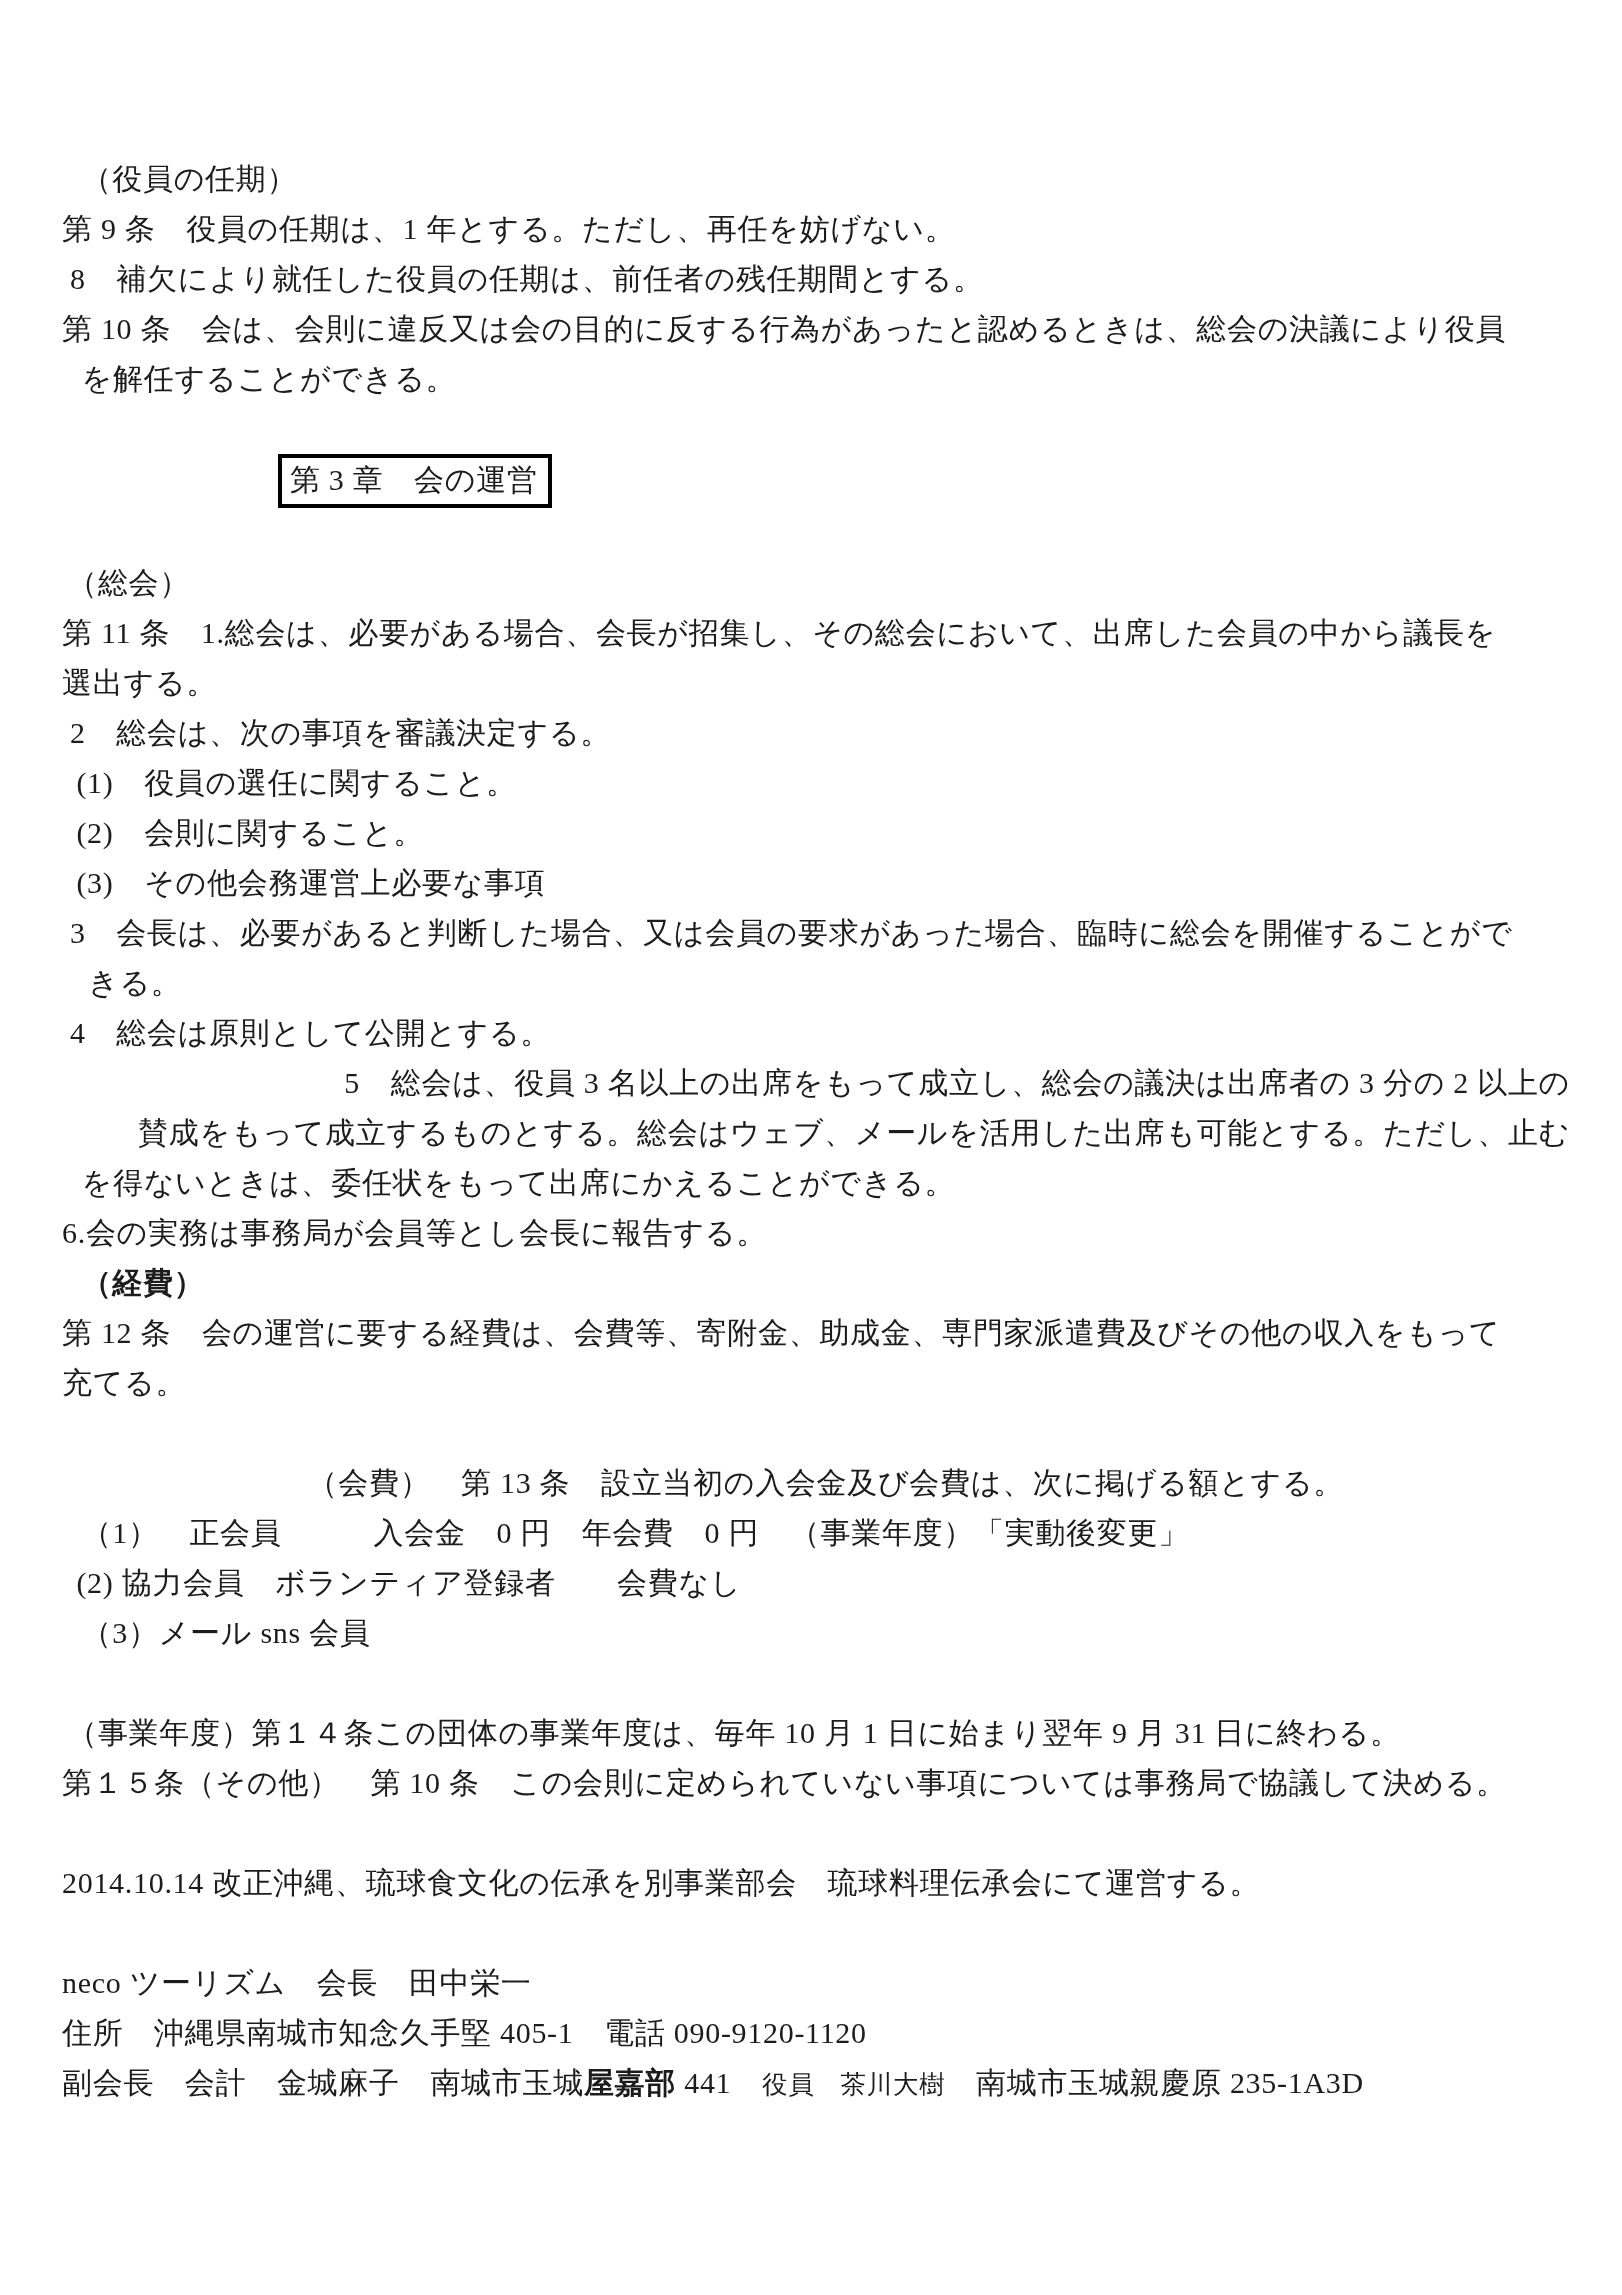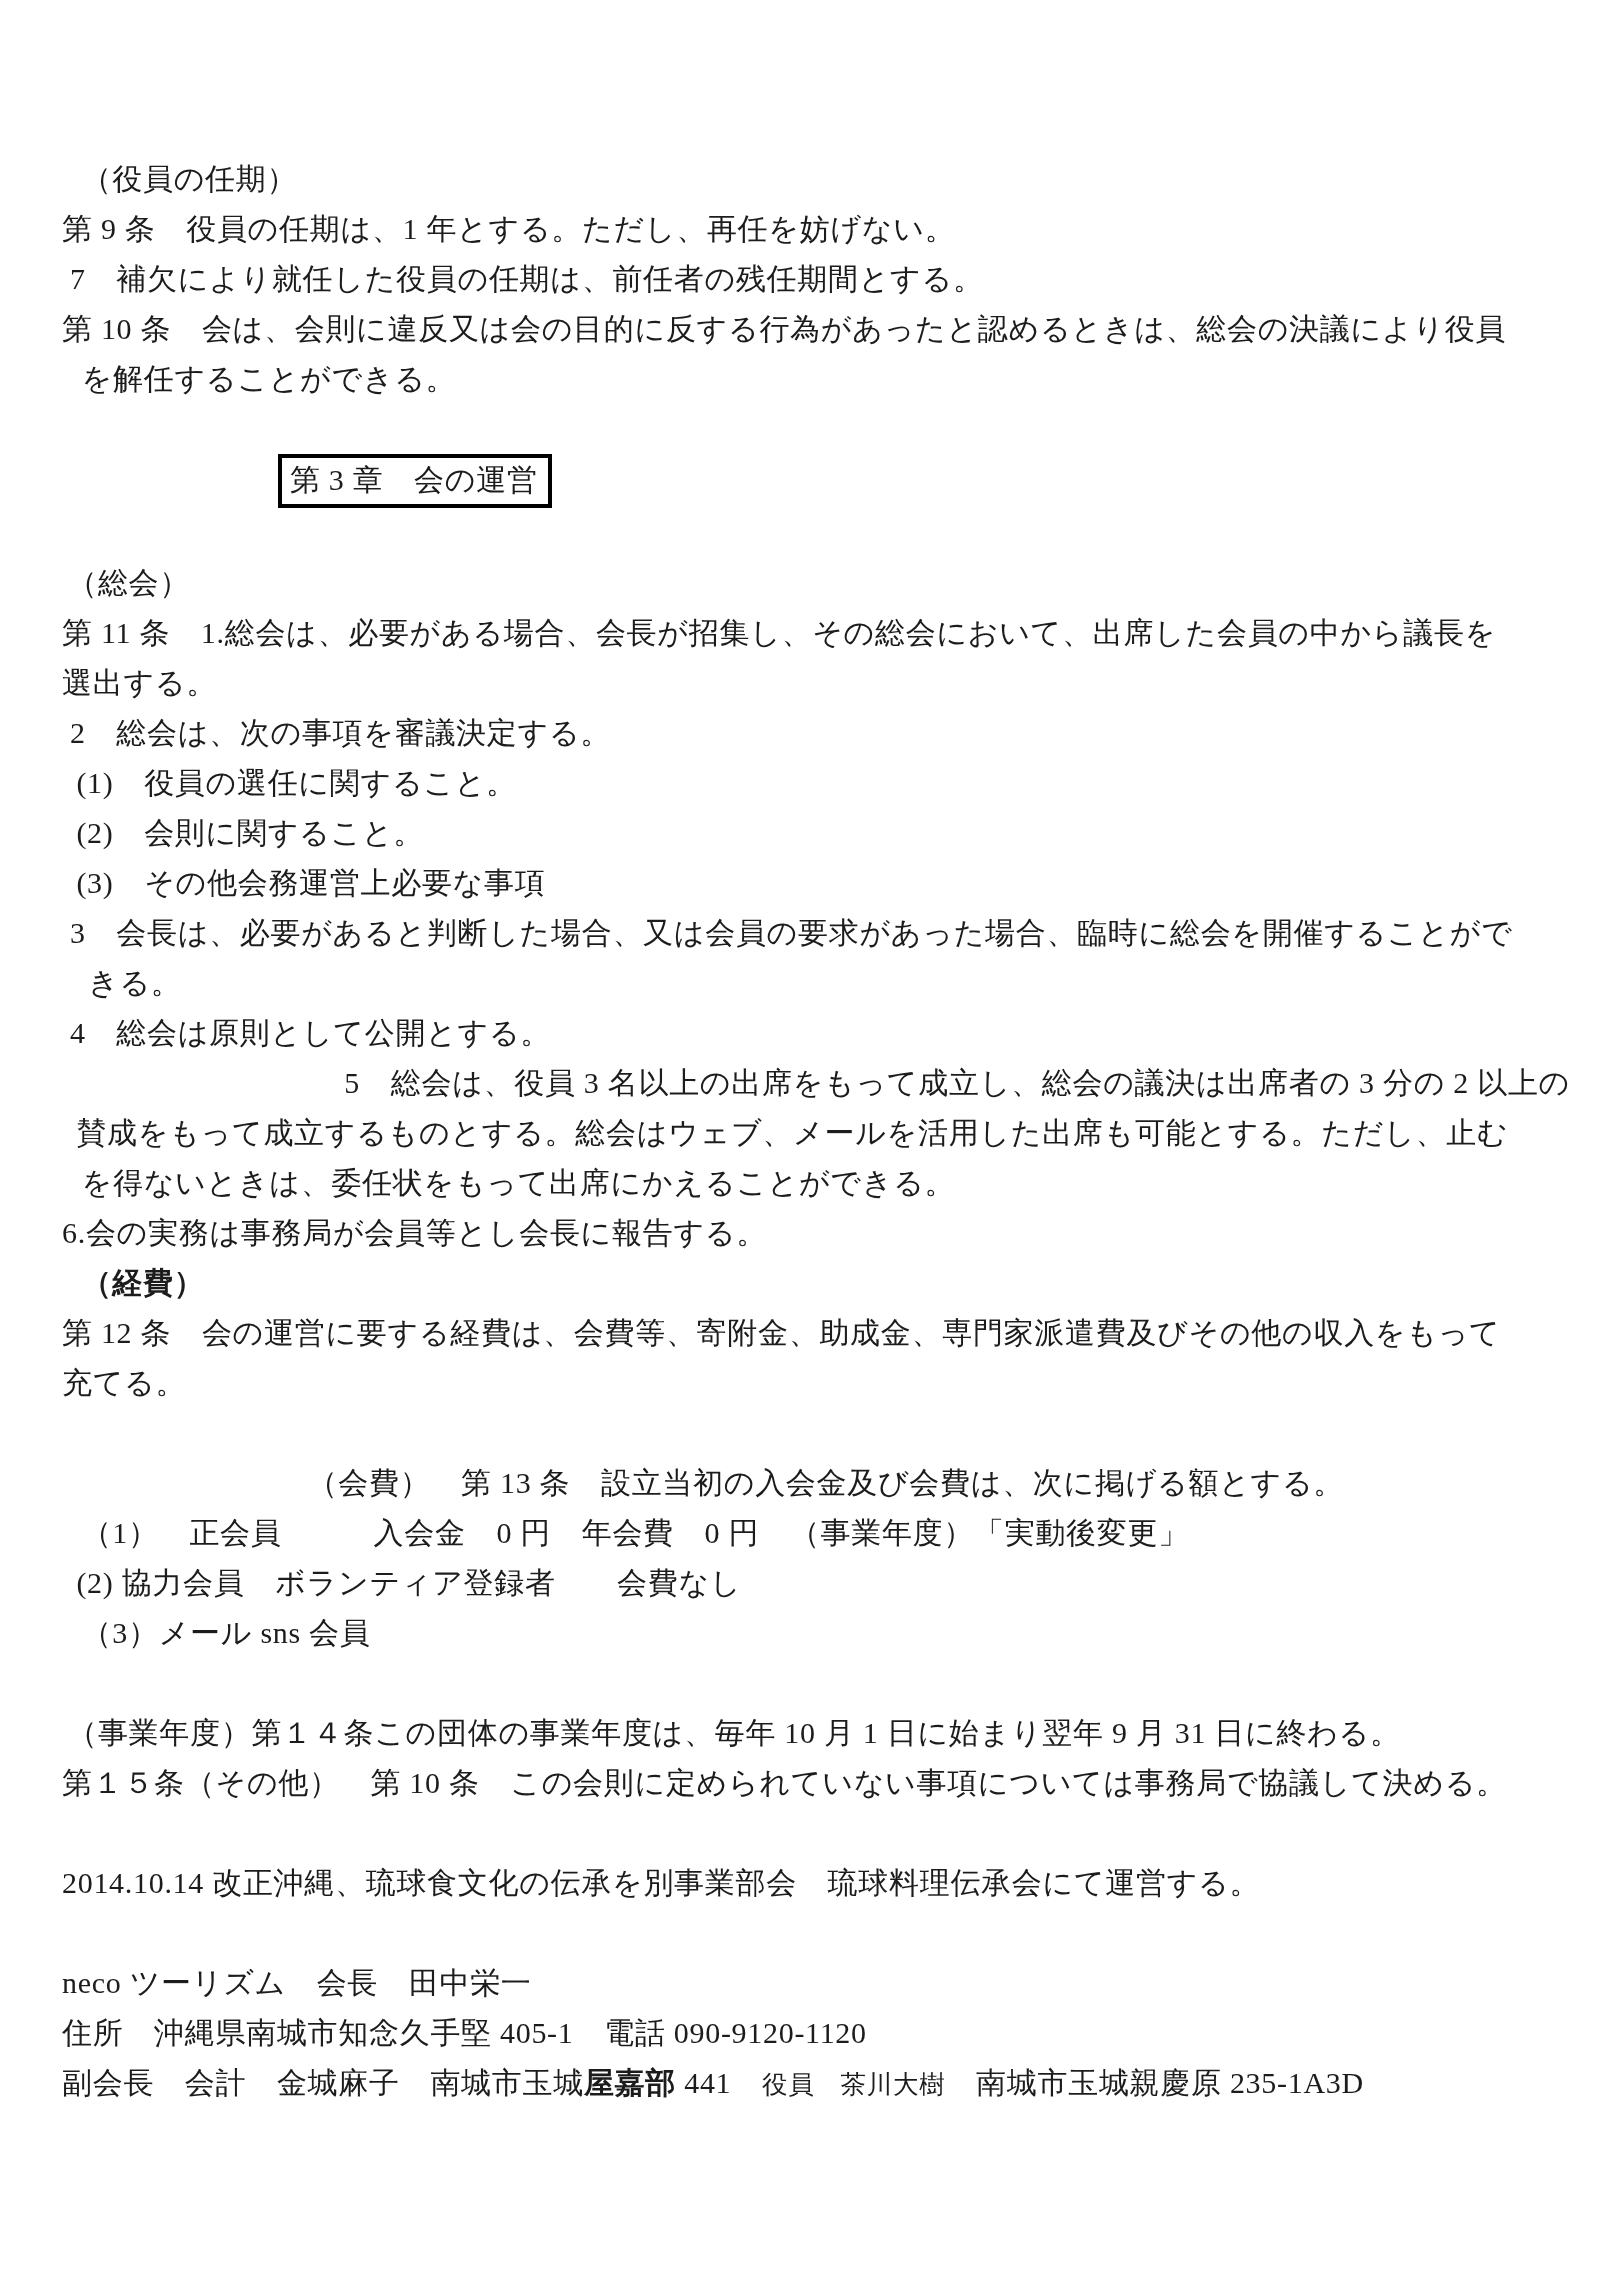--- a/index.html
+++ b/index.html
@@ -46,38 +46,38 @@
     font-size: 25.5px;
   }
 </style>
 </head>
 <body>
 
 <div class="page">
   <div class="doc-body">
       <p class="line" style="padding-left: 19.6px;"><span>（役員の任期）</span></p>
       <p class="line"><span>第 9 条　役員の任期は、1 年とする。ただし、再任を妨げない。</span></p>
-      <p class="line" style="padding-left: 7.9px;"><span>7　補欠により就任した役員の任期は、前任者の残任期間とする。</span></p>
+      <p class="line" style="padding-left: 7.9px;"><span>8　補欠により就任した役員の任期は、前任者の残任期間とする。</span></p>
       <p class="line"><span>第 10 条　会は、会則に違反又は会の目的に反する行為があったと認めるときは、総会の決議により役員</span></p>
       <p class="line" style="padding-left: 19.6px;"><span>を解任することができる。</span></p>
       <p class="line blank"></p>
       <p class="line" style="padding-left: 216px;"><span class="boxed-heading">第 3 章　会の運営</span></p>
       <p class="line blank"></p>
       <p class="line" style="padding-left: 5.2px;"><span>（総会）</span></p>
       <p class="line"><span>第 11 条　1.総会は、必要がある場合、会長が招集し、その総会において、出席した会員の中から議長を</span></p>
       <p class="line"><span>選出する。</span></p>
       <p class="line" style="padding-left: 7.9px;"><span>2　総会は、次の事項を審議決定する。</span></p>
       <p class="line" style="padding-left: 14.4px;"><span>(1)　役員の選任に関すること。</span></p>
       <p class="line" style="padding-left: 14.4px;"><span>(2)　会則に関すること。</span></p>
       <p class="line" style="padding-left: 14.4px;"><span>(3)　その他会務運営上必要な事項</span></p>
       <p class="line" style="padding-left: 7.9px;"><span>3　会長は、必要があると判断した場合、又は会員の要求があった場合、臨時に総会を開催することがで</span></p>
       <p class="line" style="padding-left: 26px;"><span>きる。</span></p>
       <p class="line" style="padding-left: 7.9px;"><span>4　総会は原則として公開とする。</span></p>
       <p class="line" style="padding-left: 7.9px; text-align: right;"><span>5　総会は、役員 3 名以上の出席をもって成立し、総会の議決は出席者の 3 分の 2 以上の</span></p>
-      <p class="line" style="padding-left: 14.4px;"><span>賛成をもって成立するものとする。総会はウェブ、メールを活用した出席も可能とする。ただし、止む</span></p>
+      <p class="line" style="padding-left: 14.4px; text-align: right;"><span>賛成をもって成立するものとする。総会はウェブ、メールを活用した出席も可能とする。ただし、止む</span></p>
       <p class="line" style="padding-left: 19.6px;"><span>を得ないときは、委任状をもって出席にかえることができる。</span></p>
       <p class="line"><span>6.会の実務は事務局が会員等とし会長に報告する。</span></p>
       <p class="line" style="padding-left: 19.6px; font-weight: bold;"><span>（経費）</span></p>
       <p class="line"><span>第 12 条　会の運営に要する経費は、会費等、寄附金、助成金、専門家派遣費及びその他の収入をもって</span></p>
       <p class="line"><span>充てる。</span></p>
       <p class="line blank"></p>
       <p class="line" style="padding-left: 19.6px; text-align: center;"><span>（会費）　第 13 条　設立当初の入会金及び会費は、次に掲げる額とする。</span></p>
       <p class="line" style="padding-left: 19.6px;"><span>（1）　正会員　　　入会金　0 円　年会費　0 円　（事業年度）「実動後変更」</span></p>
       <p class="line" style="padding-left: 14.4px;"><span>(2) 協力会員　ボランティア登録者　　会費なし</span></p>
       <p class="line" style="padding-left: 19.6px;"><span>（3）メール sns 会員</span></p>

